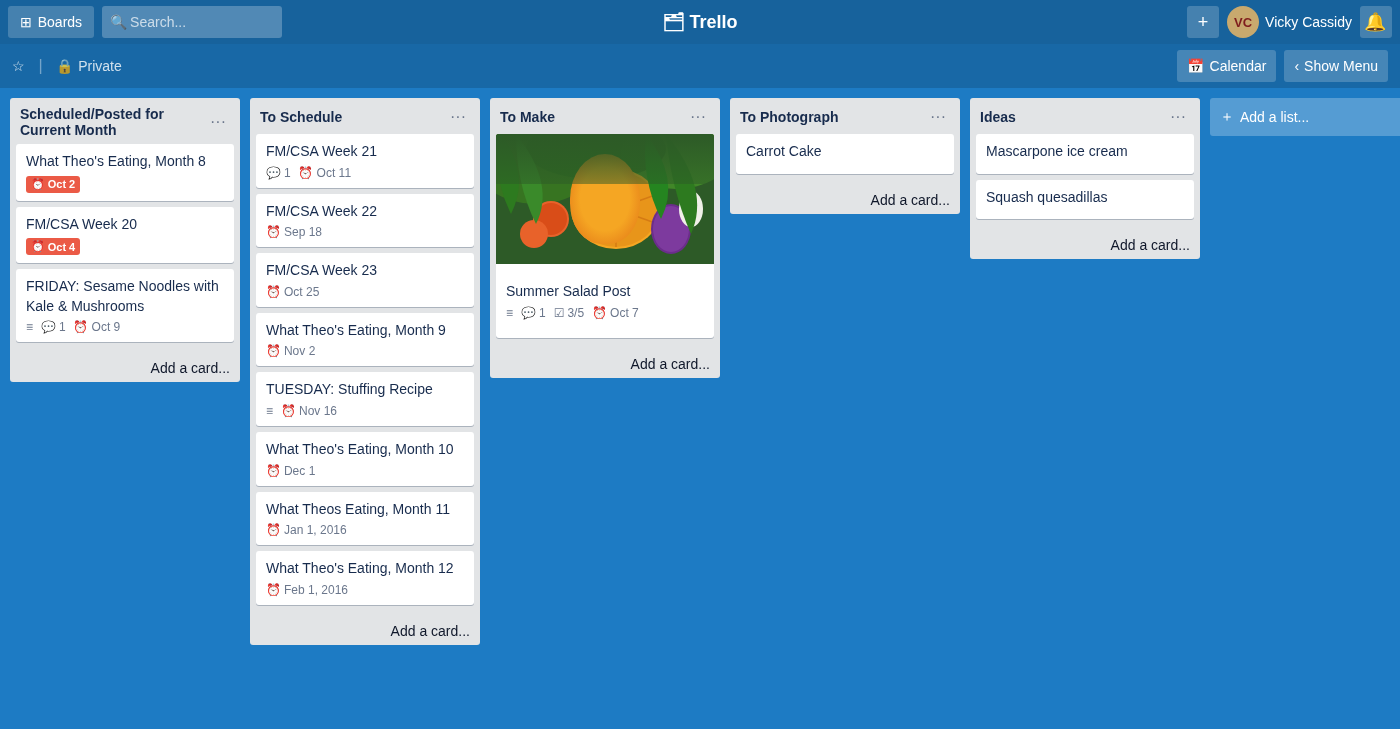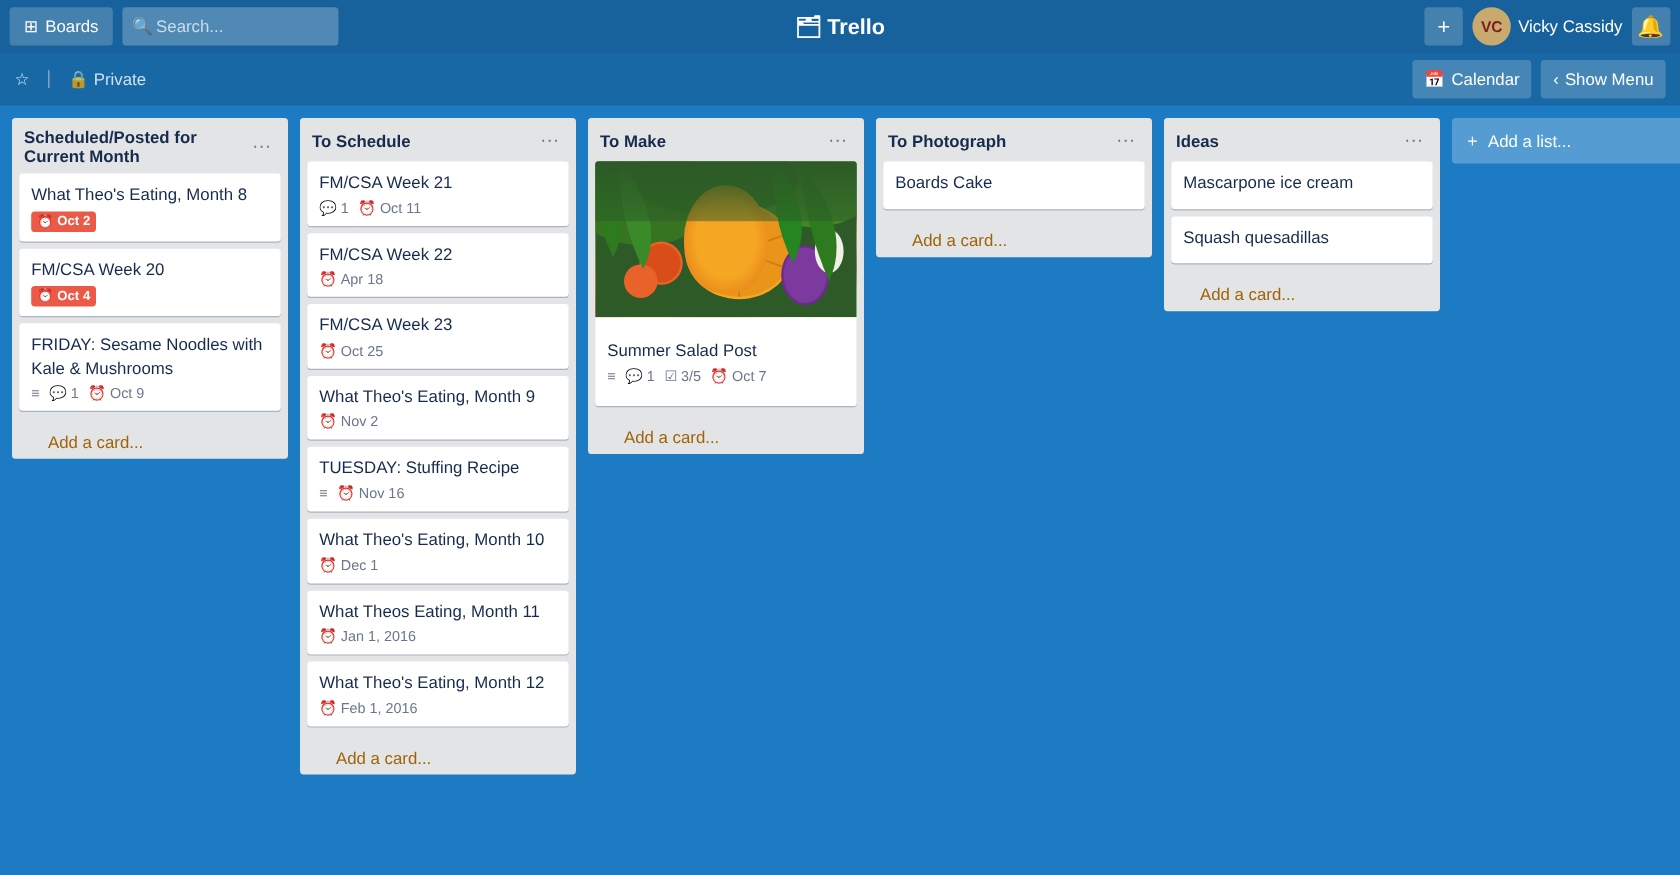--- a/index.html
+++ b/index.html
@@ -227,30 +227,29 @@
       color: #fff;
       border-radius: 3px;
       padding: 2px 5px;
       font-size: 11px;
       font-weight: bold;
       display: inline-flex;
       align-items: center;
       gap: 3px;
     }
     .add-card-btn {
-      color: #a16207;
+      color: #0f172a;
       padding: 6px 10px;
       border-radius: 3px;
       cursor: pointer;
       font-size: 14px;
       background: none;
       border: none;
       width: 100%;
-      text-align: left;
-      margin-left: 20px;
+      text-align: right;
     }
     .vegetable-img {
       width: 100%;
       height: 130px;
       background: linear-gradient(160deg, #2d5a27 0%, #3a7a20 20%, #5a9e2f 35%, #e8622a 50%, #c94d1a 60%, #f0a830 70%, #8b5e3c 80%, #d4c9a0 90%, #b8d4a0 100%);
       position: relative;
       overflow: hidden;
     }
     .vegetable-img::before {
       content: '';
@@ -425,21 +424,21 @@
             <span>Oct 11</span>
           </span>
         </div>
       </div>
 
       <div class="card">
         <div class="card-title">FM/CSA Week 22</div>
         <div class="card-meta">
           <span class="card-badge">
             <span>⏰</span>
-            <span>Apr 18</span>
+            <span>Sep 18</span>
           </span>
         </div>
       </div>
 
       <div class="card">
         <div class="card-title">FM/CSA Week 23</div>
         <div class="card-meta">
           <span class="card-badge">
             <span>⏰</span>
             <span>Oct 25</span>
@@ -570,21 +569,21 @@
     <button class="add-card-btn">Add a card...</button>
   </div>
 
   <div class="list list-photo">
     <div class="list-header">
       <span class="list-title">To Photograph</span>
       <button class="list-menu-btn">···</button>
     </div>
     <div class="list-cards">
       <div class="card">
-        <div class="card-title">Boards Cake</div>
+        <div class="card-title">Carrot Cake</div>
       </div>
     </div>
     <button class="add-card-btn">Add a card...</button>
   </div>
 
   <div class="list list-ideas">
     <div class="list-header">
       <span class="list-title">Ideas</span>
       <button class="list-menu-btn">···</button>
     </div>

